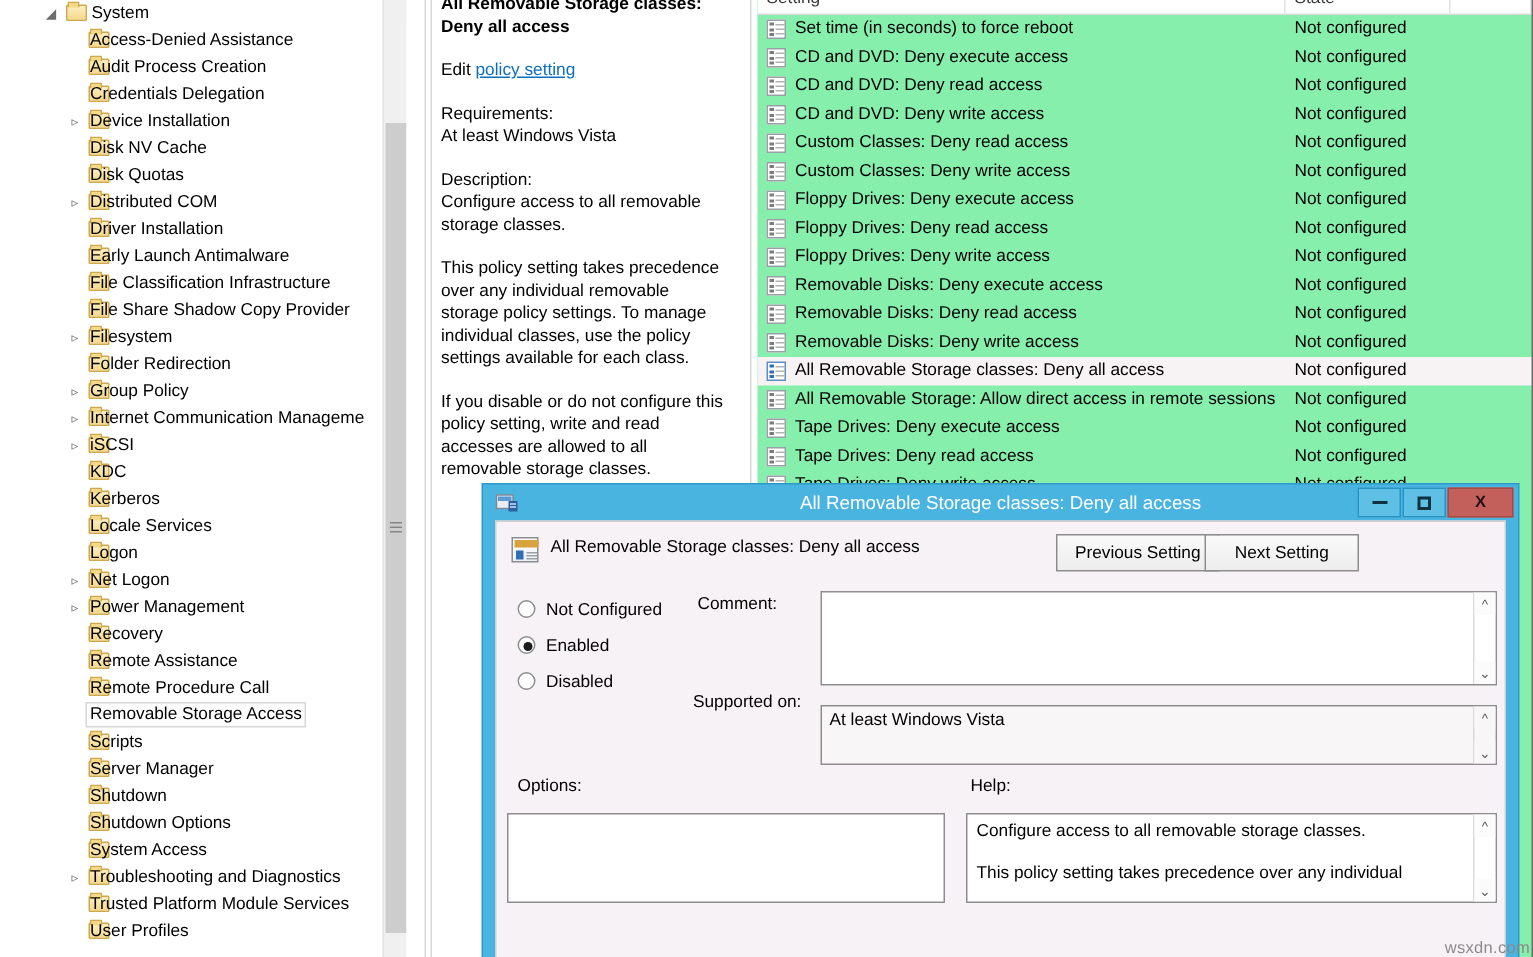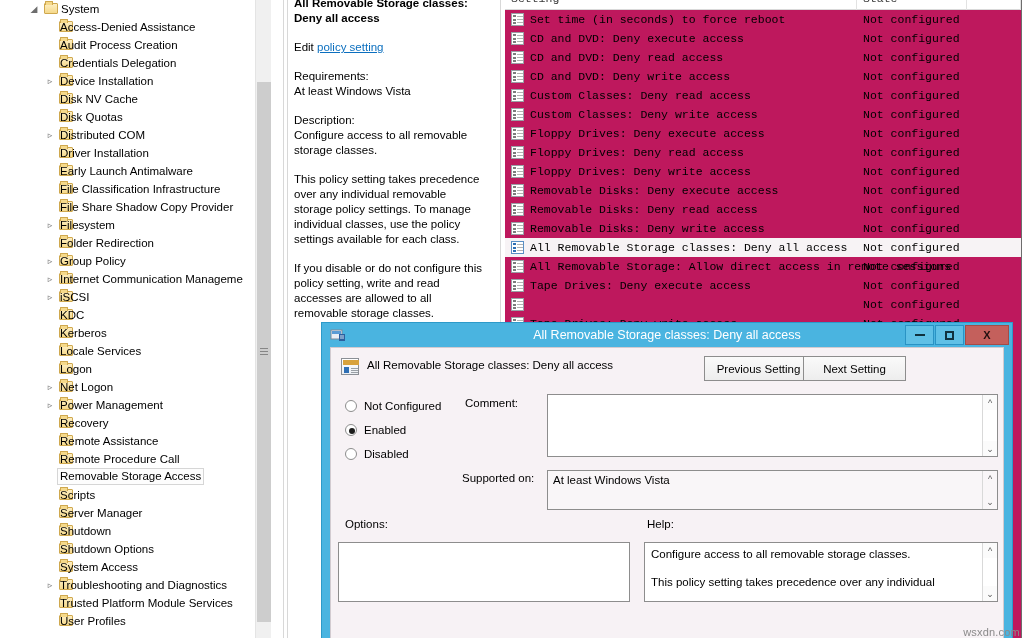--- a/index.html
+++ b/index.html
@@ -99,21 +99,21 @@
   .desc-p { font-size: 11.5px; line-height: 15px; margin: 14px 0 0 0; }
   #desc-link { color: #0b6fbf; text-decoration: underline; cursor: pointer; }
 
   
   #split2 { position:absolute; left: 500px; top: 0; width: 4px; height: 638px;
             background:#ffffff; border-left:1px solid #d8d8d8; }
 
   
   #list-pane {
     position: absolute; left: 505px; top: 0; width: 517px; height: 638px;
-    background: #be185d; overflow: hidden; font-family: Liberation Mono, monospace;
+    background: #86efac; overflow: hidden;
   }
   #list-header {
     position: absolute; left: 0; top: -12px; height: 22px; width: 517px;
     background: #ffffff; border-bottom: 1px solid #d9d9d9;
   }
   #list-header .hcell {
     position: absolute; top: 0; height: 22px; line-height: 22px;
     font-size: 11.5px; color: #3b3b3b; padding-left: 6px;
     border-right: 1px solid #e2e2e2;
   }
@@ -237,21 +237,21 @@
   .radio-row.on .rb:after {
     content: ""; position: absolute; left: 3px; top: 3px; width: 6px; height: 6px;
     border-radius: 50%; background: #1c1c1c;
   }
   #r-notcfg { top: 6px; }
   #r-enabled { top: 30px; }
   #r-disabled { top: 54px; }
 
   .fld-label { position: absolute; font-size: 11.5px; color: #000; }
   #lbl-comment { left: 134px; top: 3px; }
-  #lbl-supported { left: 131px; top: 78px; }
+  #lbl-supported { left: 131px; top: 68px; }
 
   .txtbox {
     position: absolute; background: #ffffff; border: 1px solid #8d8d8d;
     font-size: 11.5px; overflow: hidden;
   }
   #tb-comment { left: 216px; top: 0px; width: 451px; height: 63px; }
   #tb-supported { left: 216px; top: 76px; width: 451px; height: 40px; background: #f9f6f8; }
   #tb-supported .val { padding: 3px 5px; color: #000; }
   .sbar {
     position: absolute; right: 0; top: 0; width: 15px; bottom: 0;
@@ -690,20 +690,21 @@
             <s></s>
           </span>
           <span class="rname">Tape Drives: Deny execute access</span>
           <span class="rstate">Not configured</span>
         </div>
         <div class="list-row">
           <span class="ric">
             <b></b>
             <s></s>
           </span>
+          <span class="rname">Tape Drives: Deny read access</span>
           <span class="rstate">Not configured</span>
         </div>
         <div class="list-row">
           <span class="ric">
             <b></b>
             <s></s>
           </span>
           <span class="rname">Tape Drives: Deny write access</span>
           <span class="rstate">Not configured</span>
         </div>

